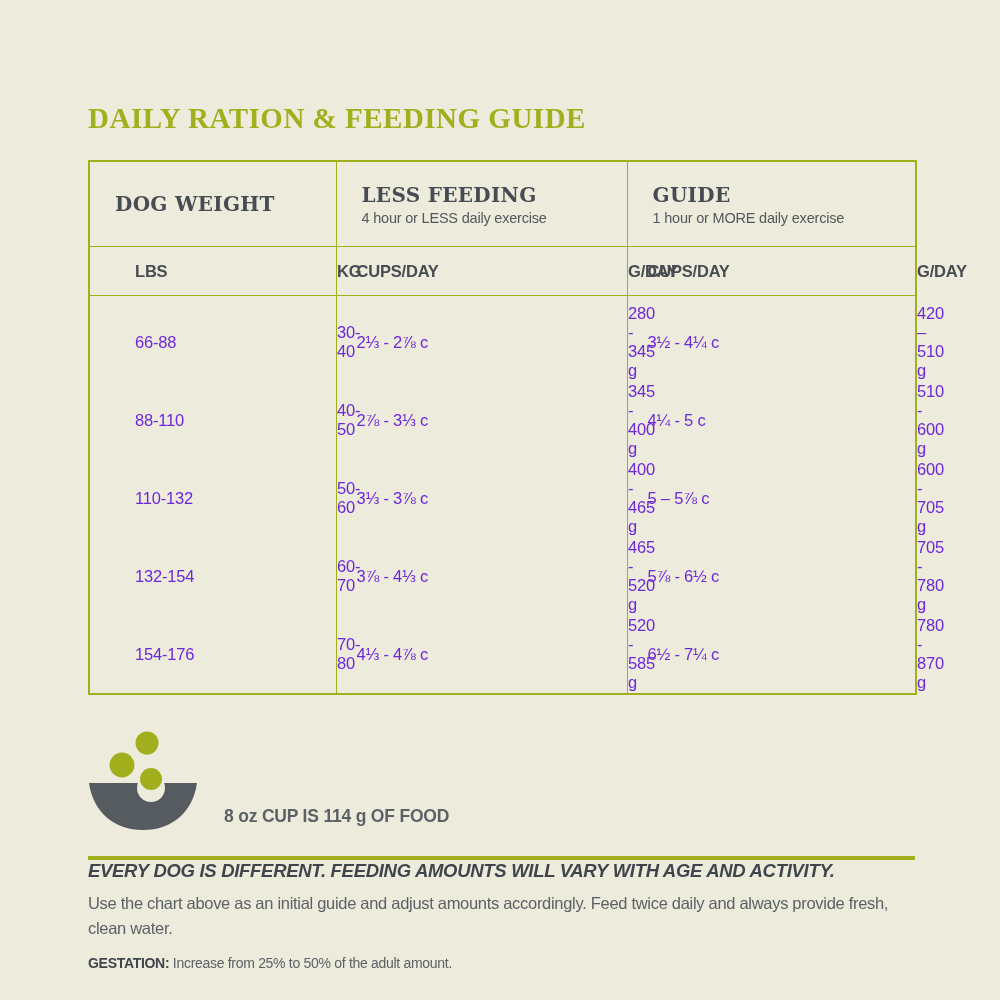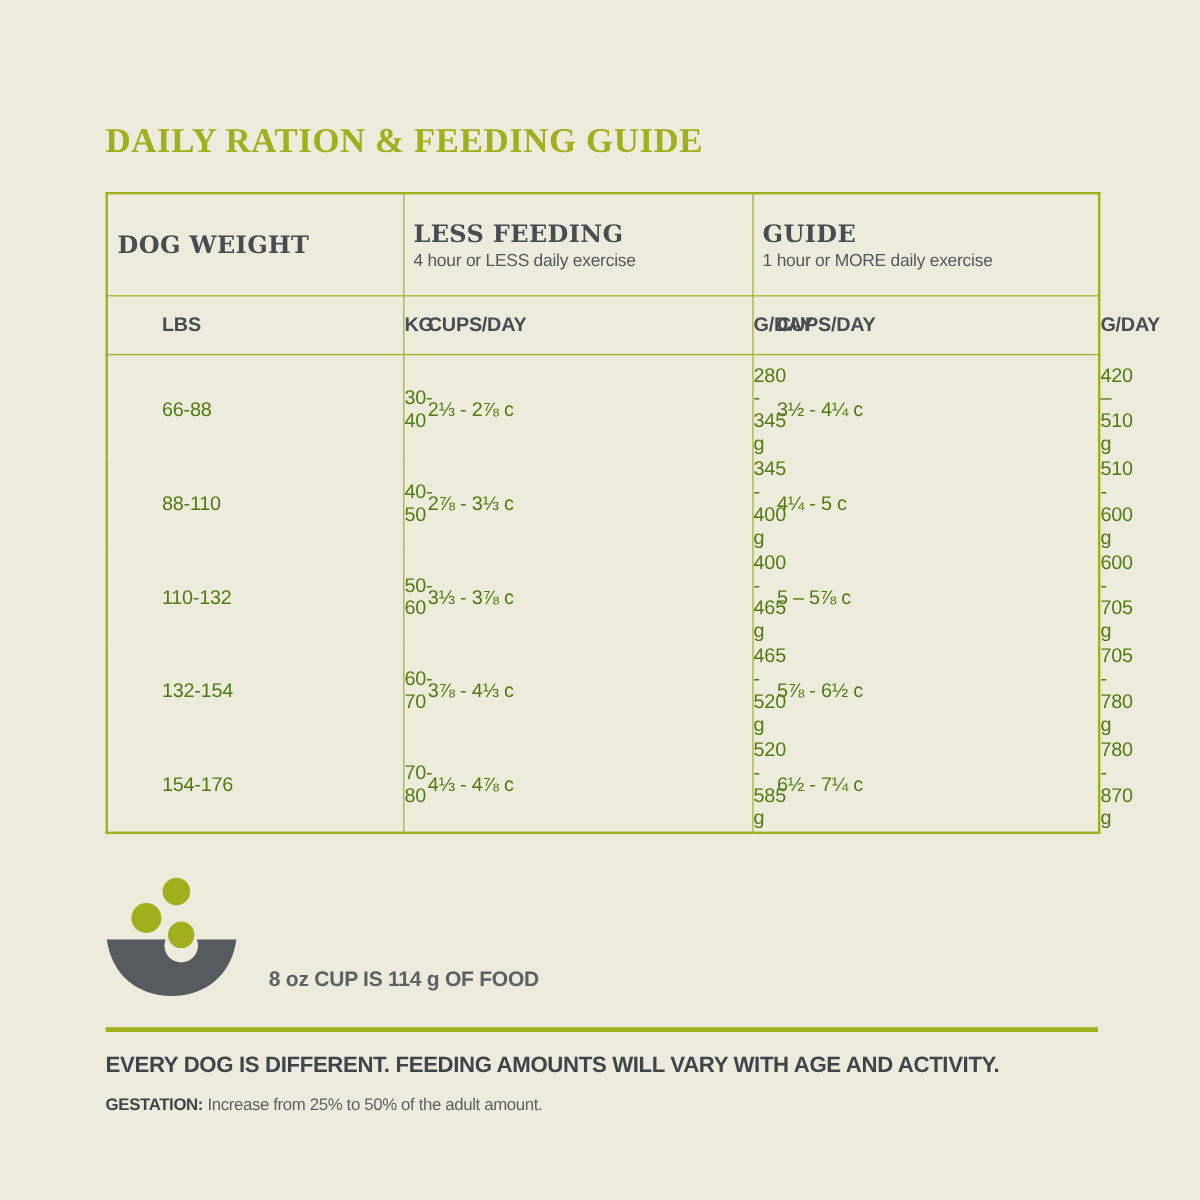--- a/index.html
+++ b/index.html
@@ -22,54 +22,54 @@
   
   table.feed{
     margin-top:25px;width:827px;
     border-collapse:collapse;table-layout:fixed;
     border:2px solid #A1AF1D;
   }
   col.g1{width:247px;} col.g2{width:291px;} col.g3{width:289px;}
   th,td{margin:0;vertical-align:middle;font-weight:normal;text-align:left;}
   tr.grp-row th{
     height:82px;border-bottom:1.5px solid #A1AF1D;
-    padding-left:8px;vertical-align:middle;
+    padding-left:25px;vertical-align:middle;
   }
   .grp-label{
     font-family:"DejaVu Serif","Liberation Serif",serif;
     font-weight:bold;font-size:20px;letter-spacing:.3px;color:#474C52;
   }
   .grp-sub{font-size:14.5px;color:#53585D;margin-top:3px;letter-spacing:-.2px;}
   tr.sub-row th{
     height:46px;border-bottom:1.5px solid #A1AF1D;
     font-weight:bold;font-size:16.5px;color:#474C52;letter-spacing:-.2px;
   }
-  tbody td{height:45px;font-size:16.5px;color:#4d7c0f;letter-spacing:-.2px;}
+  tbody td{height:45px;font-size:16.5px;color:#6d28d9;letter-spacing:-.2px;}
   tbody tr:first-child td{padding-top:8px;}
   .bR{border-right:1.5px solid #A1AF1D;}
   .aL1{padding-left:45px;}
   .aR1{text-align:right;padding-right:34px;}
   .aL2{padding-left:20px;}
   .aR2{text-align:right;padding-right:26px;}
   .hR{text-align:right;padding-right:50px;}
 
   
   .cup-row{margin-top:36px;display:flex;align-items:flex-end;font-weight:bold;}
   .bowl-svg{display:block;}
   .cup-note{
     margin-left:24px;margin-bottom:6px;
     font-size:17.5px;color:#5C6165;letter-spacing:-.2px;
   }
 
   .rule{height:4px;background:#A1AF1D;border:0;margin:0;width:827px;}
   .rule1{margin-top:23px;}
 
   .notes-heading{
-    margin-top:16px;font-weight:bold;font-size:18.5px;
-    color:#3F454B;letter-spacing:-.3px;
+    font-weight:bold;font-size:18.5px;
+    color:#3F454B;letter-spacing:-.3px;font-style:italic;
   }
   .notes-body{
     margin-top:9px;font-size:16.5px;line-height:1.5;
     color:#5C6165;letter-spacing:-.3px;max-width:827px;
   }
   .note-line{margin-top:14px;font-size:14px;color:#5C6165;letter-spacing:-.3px;}
   .note-label{font-weight:bold;color:#3F454B;}
 </style>
 </head>
 <body>
@@ -161,18 +161,19 @@
       <path d="M1,52 H109 C105,81 84,99 55,99 C26,99 5,81 1,52 Z" fill="#565B60"></path>
       <circle cx="63" cy="57" r="14" fill="#EDEBDC"></circle>
       <circle cx="63" cy="48" r="11" fill="#A1AF1D"></circle>
     </svg>
     <div class="cup-note">8 oz CUP IS 114 g OF FOOD</div>
   </div>
 
   <hr class="rule rule1">
 
   <div class="notes-heading">EVERY DOG IS DIFFERENT. FEEDING AMOUNTS WILL VARY WITH AGE AND ACTIVITY.</div>
+  <div class="notes-body">Use the chart above as an initial guide and adjust amounts accordingly. Feed twice daily and always provide fresh, clean water.</div>
 
   <div class="note-line">
     <span class="note-label">GESTATION:</span><span> Increase from 25% to 50% of the adult amount.</span>
   </div>
 
 </div>
 
 </body></html>

